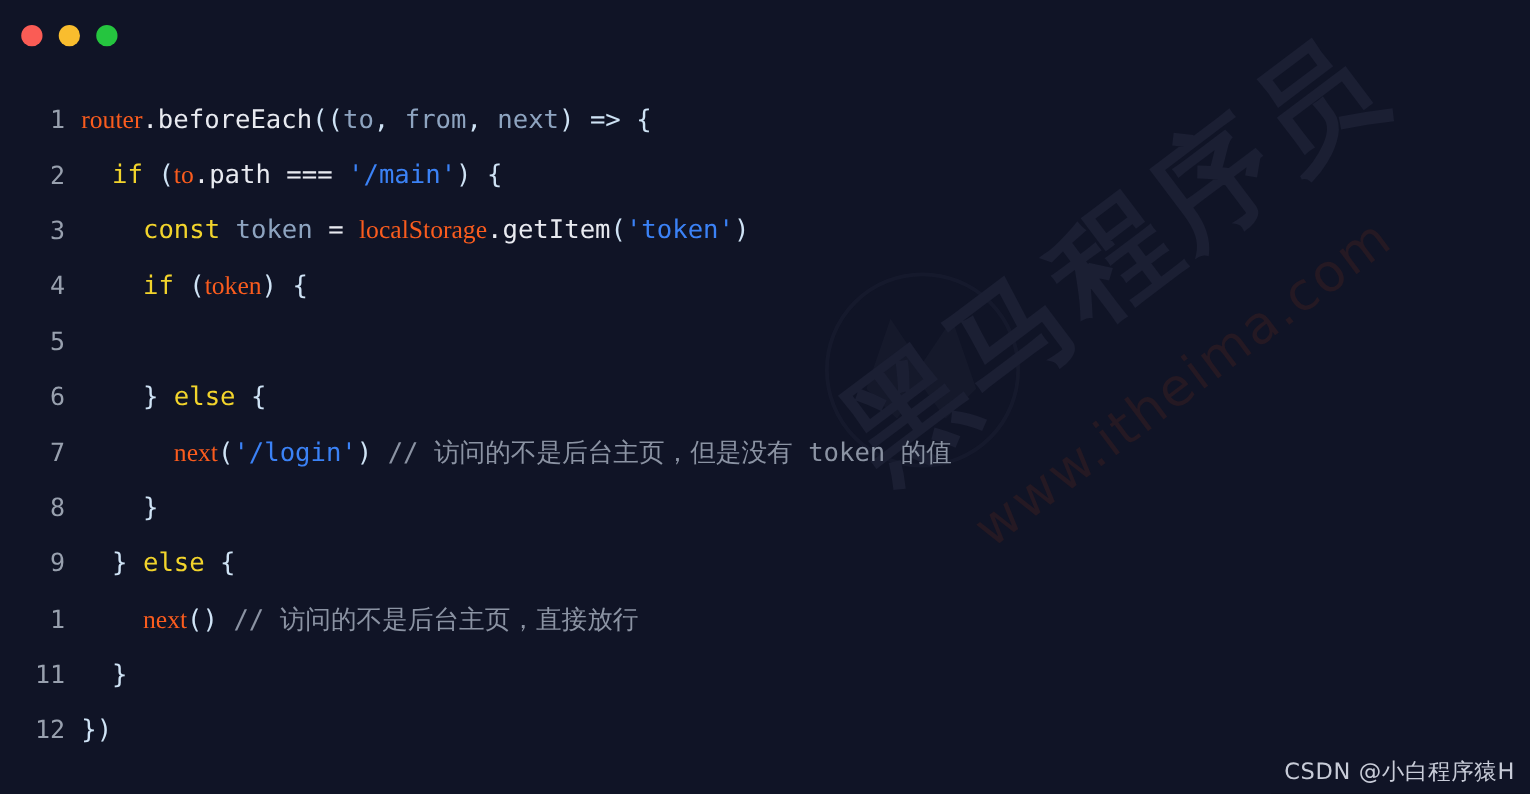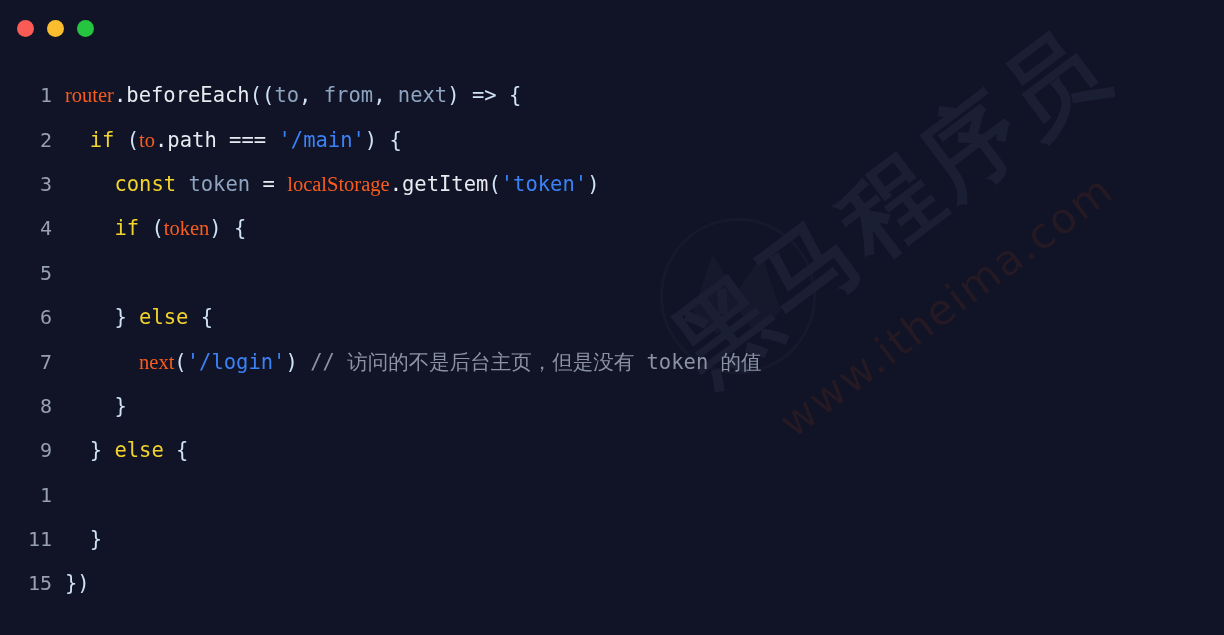--- a/index.html
+++ b/index.html
@@ -162,19 +162,20 @@
   <div class="code" id="code-block">
       <div class="line"><span class="ln">1</span><span class="src"><span class="t-var">router</span><span class="t-plain">.beforeEach</span><span class="t-punct">((</span><span class="t-ident">to</span><span class="t-punct">, </span><span class="t-ident">from</span><span class="t-punct">, </span><span class="t-ident">next</span><span class="t-punct">)</span><span class="t-punct"> =&gt; </span><span class="t-punct">{</span></span></div>
       <div class="line"><span class="ln">2</span><span class="src">  <span class="t-kw">if</span><span class="t-plain"> </span><span class="t-punct">(</span><span class="t-var">to</span><span class="t-plain">.path</span><span class="t-plain"> </span><span class="t-op">===</span><span class="t-plain"> </span><span class="t-str">'/main'</span><span class="t-punct">)</span><span class="t-plain"> </span><span class="t-punct">{</span></span></div>
       <div class="line"><span class="ln">3</span><span class="src">    <span class="t-kw">const</span><span class="t-plain"> </span><span class="t-ident">token</span><span class="t-plain"> </span><span class="t-op">=</span><span class="t-plain"> </span><span class="t-var">localStorage</span><span class="t-plain">.getItem</span><span class="t-punct">(</span><span class="t-str">'token'</span><span class="t-punct">)</span></span></div>
       <div class="line"><span class="ln">4</span><span class="src">    <span class="t-kw">if</span><span class="t-plain"> </span><span class="t-punct">(</span><span class="t-var">token</span><span class="t-punct">)</span><span class="t-plain"> </span><span class="t-punct">{</span></span></div>
       <div class="line"><span class="ln">5</span></div>
       <div class="line"><span class="ln">6</span><span class="src">    <span class="t-punct">}</span><span class="t-plain"> </span><span class="t-kw">else</span><span class="t-plain"> </span><span class="t-punct">{</span></span></div>
       <div class="line"><span class="ln">7</span><span class="src">      <span class="t-var">next</span><span class="t-punct">(</span><span class="t-str">'/login'</span><span class="t-punct">)</span><span class="t-plain"> </span><span class="t-comment">// 访问的不是后台主页，但是没有 token 的值</span></span></div>
       <div class="line"><span class="ln">8</span><span class="src">    <span class="t-punct">}</span></span></div>
       <div class="line"><span class="ln">9</span><span class="src">  <span class="t-punct">}</span><span class="t-plain"> </span><span class="t-kw">else</span><span class="t-plain"> </span><span class="t-punct">{</span></span></div>
-      <div class="line"><span class="ln">1</span></div>
+      <div class="line"><span class="ln">1</span><span class="src">    <span class="t-var">next</span><span class="t-punct">()</span><span class="t-plain"> </span><span class="t-comment">// 访问的不是后台主页，直接放行</span></span></div>
       <div class="line"><span class="ln">11</span><span class="src">  <span class="t-punct">}</span></span></div>
-      <div class="line"><span class="ln">15</span><span class="src"><span class="t-punct">})</span></span></div>
+      <div class="line"><span class="ln">12</span><span class="src"><span class="t-punct">})</span></span></div>
     </div>
 
+  <div class="footer-wm">CSDN @小白程序猿H</div>
 
 </div>
 
 </body></html>

